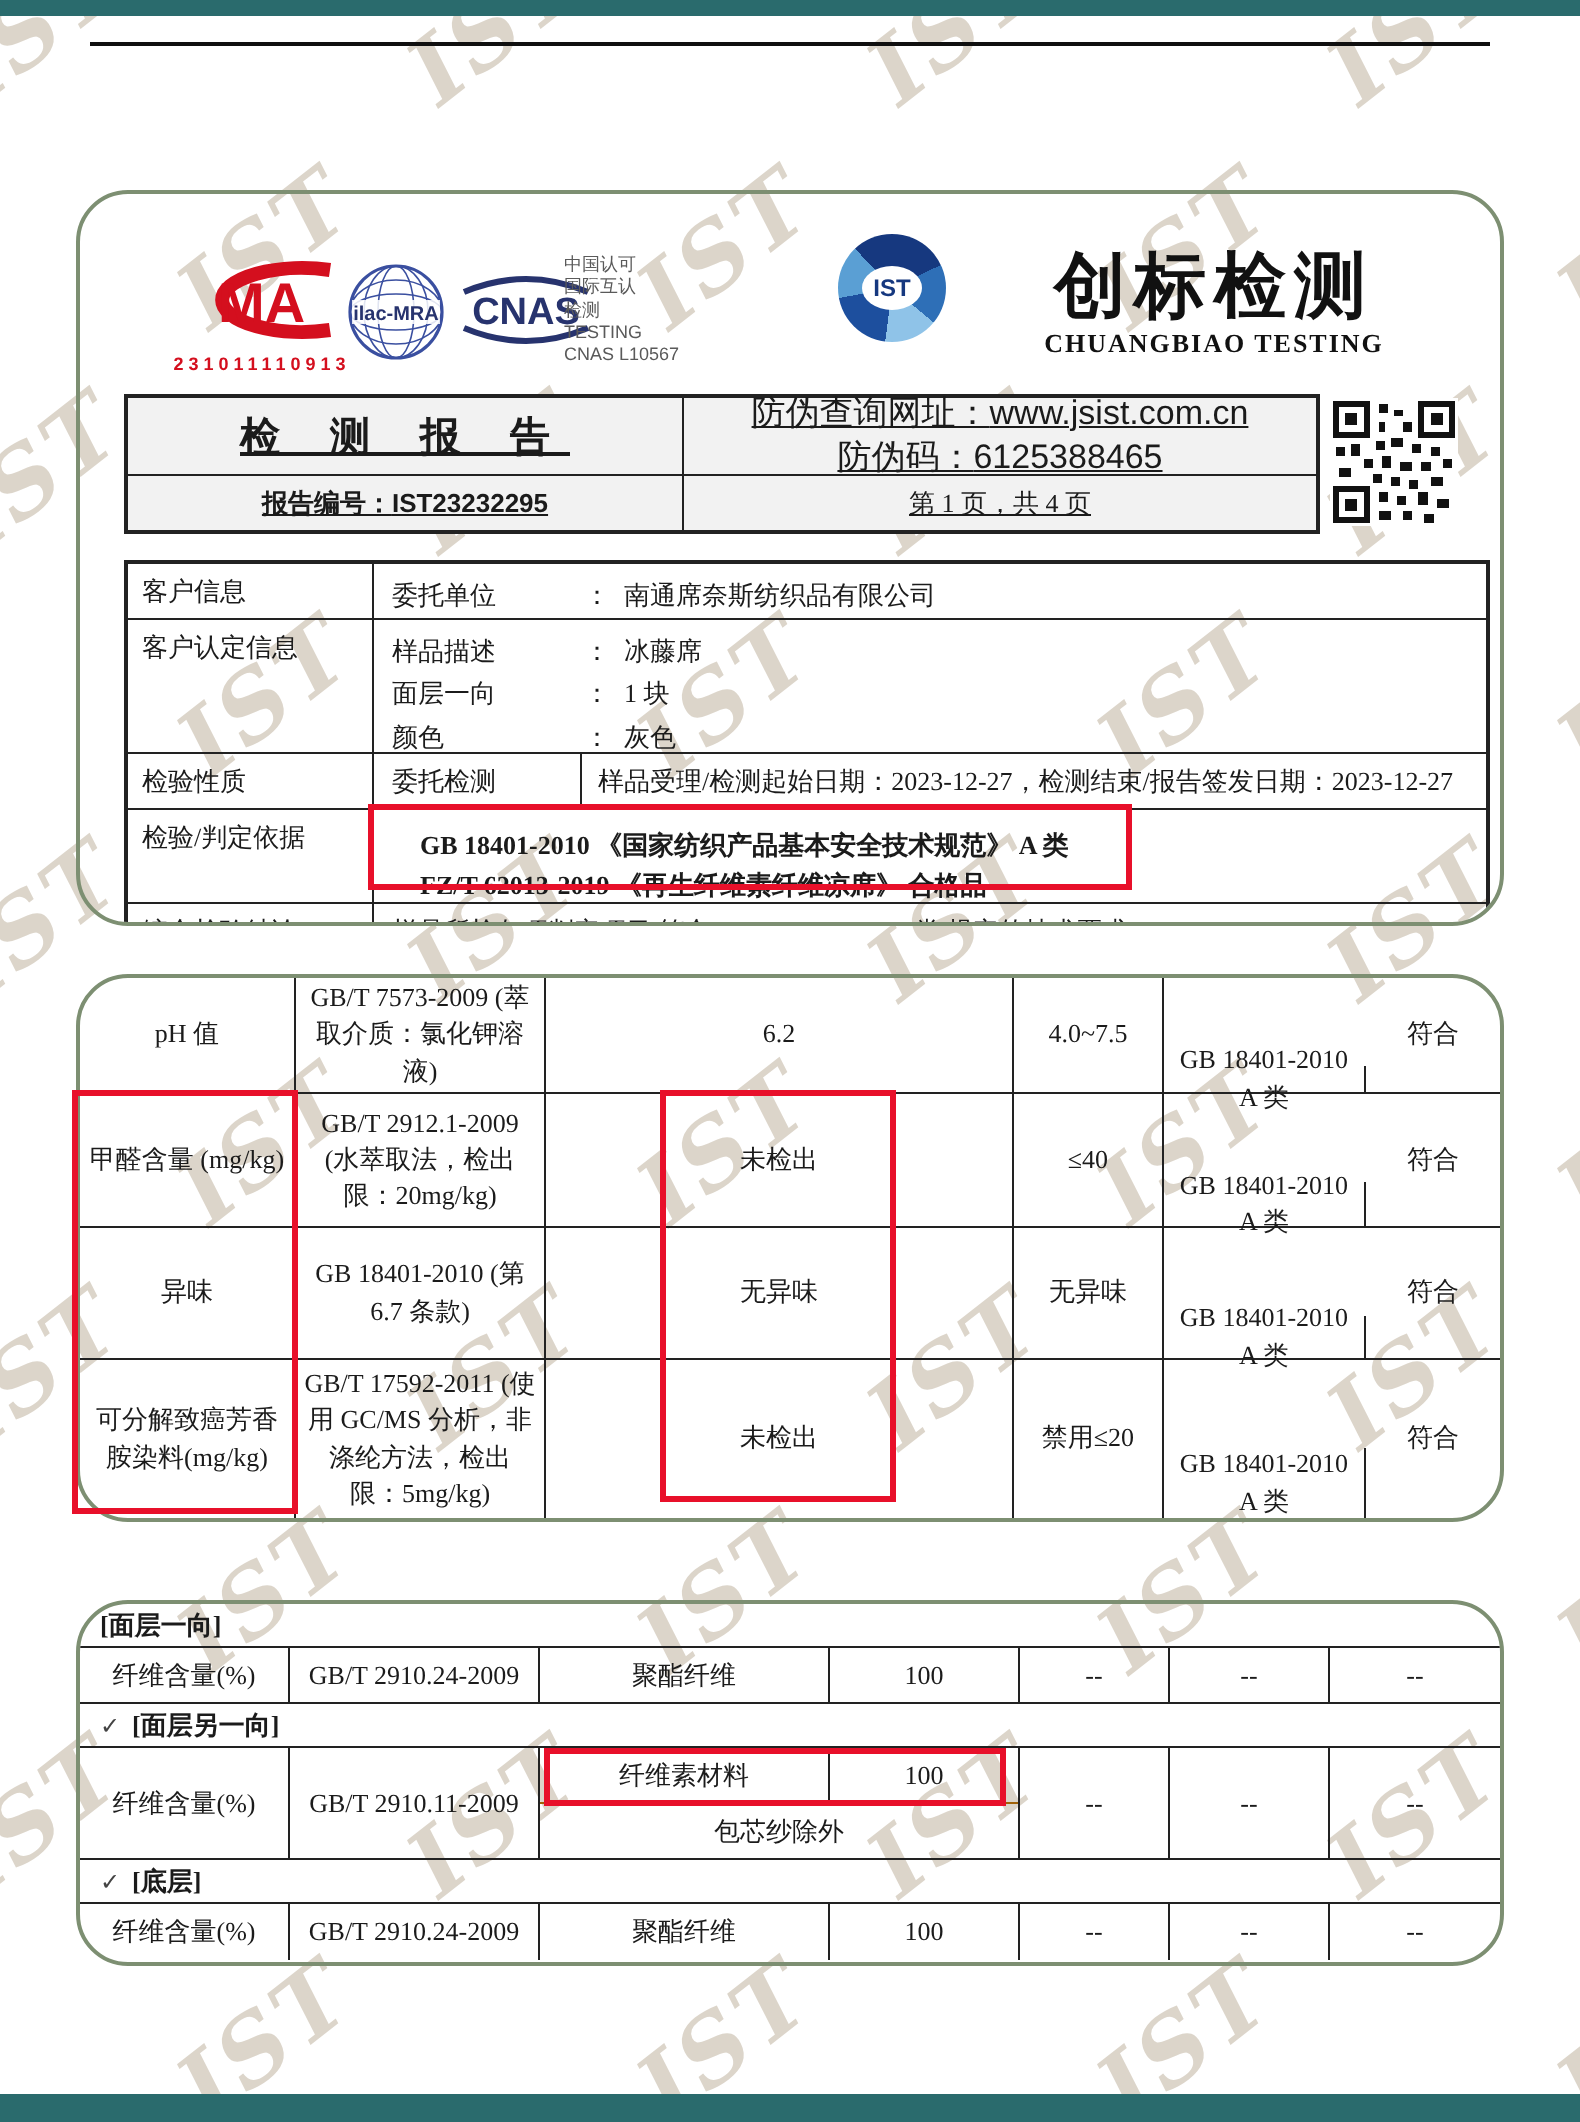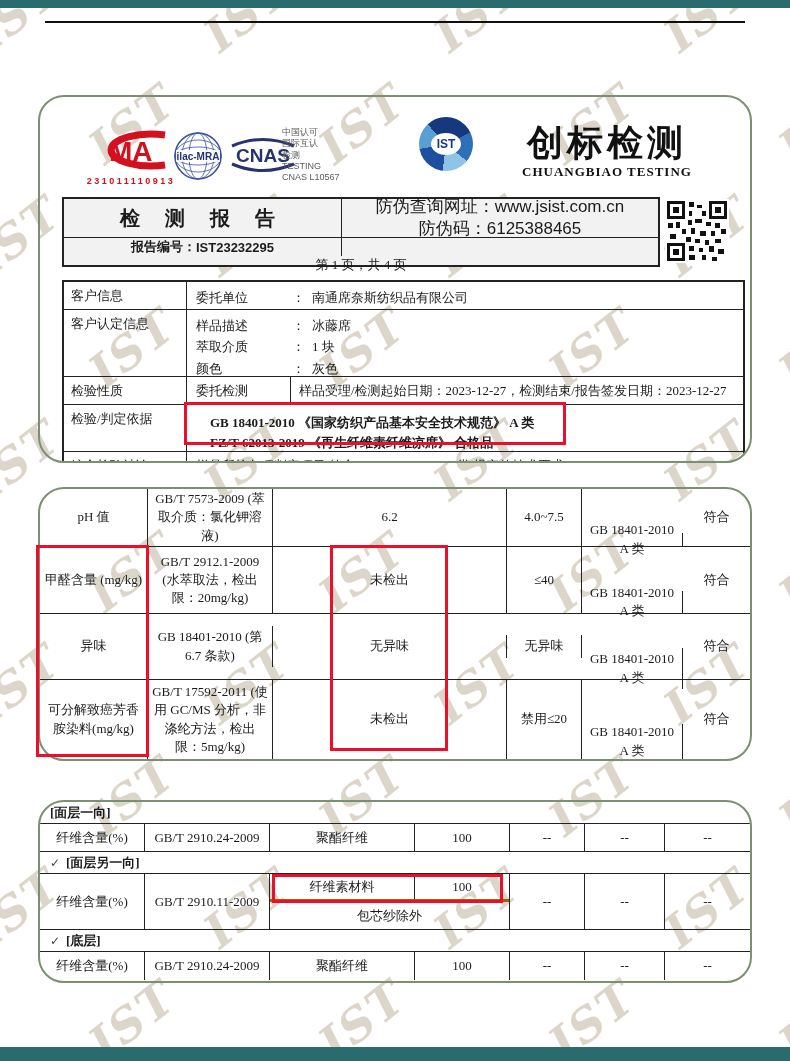--- a/index.html
+++ b/index.html
@@ -35,30 +35,30 @@
              display:flex; align-items:center; justify-content:center;
              font:bold 12px "Liberation Sans",sans-serif; color:#16387f; }
   .cn-title { position:absolute; left:462px; top:22px; width:210px; text-align:center;
               font-weight:bold; font-size:36px; letter-spacing:4px; color:#111; }
   .en-title { position:absolute; left:462px; top:67px; width:210px; text-align:center;
               font:bold 13px "Liberation Serif",serif; letter-spacing:1px; color:#111; }
 
   
   .tableA { position:absolute; left:22px; top:100px; width:598px; height:70px; border:2px solid #222;
             display:flex; flex-direction:column; background:#f2f2f2; }
-  .tableA .row { display:flex; border-bottom:1px solid #222; }
+  .tableA .row { display:flex; border-bottom:1px solid #222;text-decoration:underline; }
   .tableA .row:last-child { border-bottom:none; }
   .tableA .cL { width:278px; border-right:1px solid #222; display:flex; align-items:center; justify-content:center; }
   .tableA .cR { flex:1; display:flex; flex-direction:column; align-items:center; justify-content:center; }
   .rep-title { font-size:20px; font-weight:bold; letter-spacing:10px; }
   .rep-no { font-size:13px; font-weight:bold; }
   .af { font-size:17px; line-height:1.3; }
   .pageinfo { font-size:13px; }
   .rowA1 { height:39px; }
-  .rowA2 { height:27px;flex-direction:column; }
+  .rowA2 { height:27px; }
 
   .qr { position:absolute; left:623px; top:102px; width:68px; height:64px; }
 
   
   .tableB { position:absolute; left:22px; top:183px; width:683px; border:2px solid #222; border-bottom:none;
             display:flex; flex-direction:column; font-size:13px; }
   .tableB .brow { display:flex; border-bottom:1px solid #222; }
   .tableB .lab { width:123px; border-right:1px solid #222; padding:5px 6px 0 7px; flex-shrink:0; }
   .tableB .cont { flex:1; padding:5px 6px 0 9px; }
   .kv { display:flex; line-height:1.65; }
@@ -70,36 +70,36 @@
   .rB1 { height:28px; } .rB2 { height:67px; } .rB3 { height:28px; } .rB4 { height:47px; } .rB5 { height:30px; }
 
   
   .tableC { position:absolute; left:0; top:0; width:710px; height:270px; display:flex; flex-direction:column; font-size:13px; }
   .tableC .crow { display:flex; border-bottom:1px solid #222; }
   .tableC .crow:last-child { border-bottom:none; }
   .tableC .c { border-right:1px solid #222; display:flex; align-items:center; justify-content:center;
                text-align:center; padding:2px 4px; line-height:1.4; }
   .tableC .c:last-child { border-right:none; }
   .m1{width:108px;} .m2{width:125px;} .m3{width:234px;} .m4{width:75px;} .m5{width:101px;margin-top:44px;} .m6{flex:1;}
-  .h1{height:58px;} .h2{height:67px;} .h3{height:66px;align-items:center;} .h4{height:79px;}
+  .h1{height:58px;} .h2{height:67px;} .h3{height:66px;} .h4{height:79px;}
 
   
   .tableD { position:absolute; left:0; top:0; width:710px; display:flex; flex-direction:column; font-size:13px; }
   .tableD .sechead { height:22px; border-bottom:1px solid #222; display:flex; align-items:center;
                      font-weight:bold; padding-left:10px; gap:6px; }
   .tableD .check { font-family:"DejaVu Sans",sans-serif; font-weight:normal; color:#444; font-size:12px; width:10px; }
   .tableD .drow { display:flex; border-bottom:1px solid #222; }
   .tableD .d { border-right:1px solid #222; display:flex; align-items:center; justify-content:center;
                text-align:center; padding:1px 4px; }
   .tableD .d:last-child { border-right:none; }
   .f1{width:105px;} .f2{width:125px;} .f3{width:145px;} .f4{width:95px;} .f5{width:75px;} .f6{width:80px;} .f7{flex:1;}
   .dr { height:28px; }
   .dr2 { height:56px; }
   .midblock { width:240px; border-right:1px solid #222; display:flex; flex-direction:column; }
-  .midtop { display:flex; height:28px; border-bottom:3px solid #a16207; }
+  .midtop { display:flex; height:28px; border-bottom:1px solid #a16207; }
   .midtop .mt1 { width:145px; border-right:1px solid #222; display:flex; align-items:center; justify-content:center; }
   .midtop .mt2 { flex:1; display:flex; align-items:center; justify-content:center; }
   .midbot { flex:1; display:flex; align-items:center; justify-content:center; }
 
   
   .redbox { position:absolute; border:3px solid #e8102a; z-index:5; pointer-events:none; }
   #rb-basis  { left:184px; top:402px; width:382px; height:43px; }
   #rb-items  { left:36px;  top:545px; width:113px; height:212px; }
   #rb-result { left:330px; top:545px; width:118px; height:206px; }
   #rb-fiber  { left:272px; top:874px; width:231px; height:29px; }
@@ -281,21 +281,21 @@
       </div>
       <div class="brow rB2">
         <div class="lab">客户认定信息</div>
         <div class="cont">
           <div class="kv">
             <span class="k">样品描述</span>
             <span class="colon">：</span>
             <span class="v">冰藤席</span>
           </div>
           <div class="kv">
-            <span class="k">萃取介质</span>
+            <span class="k">面层一向</span>
             <span class="colon">：</span>
             <span class="v">1 块</span>
           </div>
           <div class="kv">
             <span class="k">颜色</span>
             <span class="colon">：</span>
             <span class="v">灰色</span>
           </div>
         </div>
       </div>

